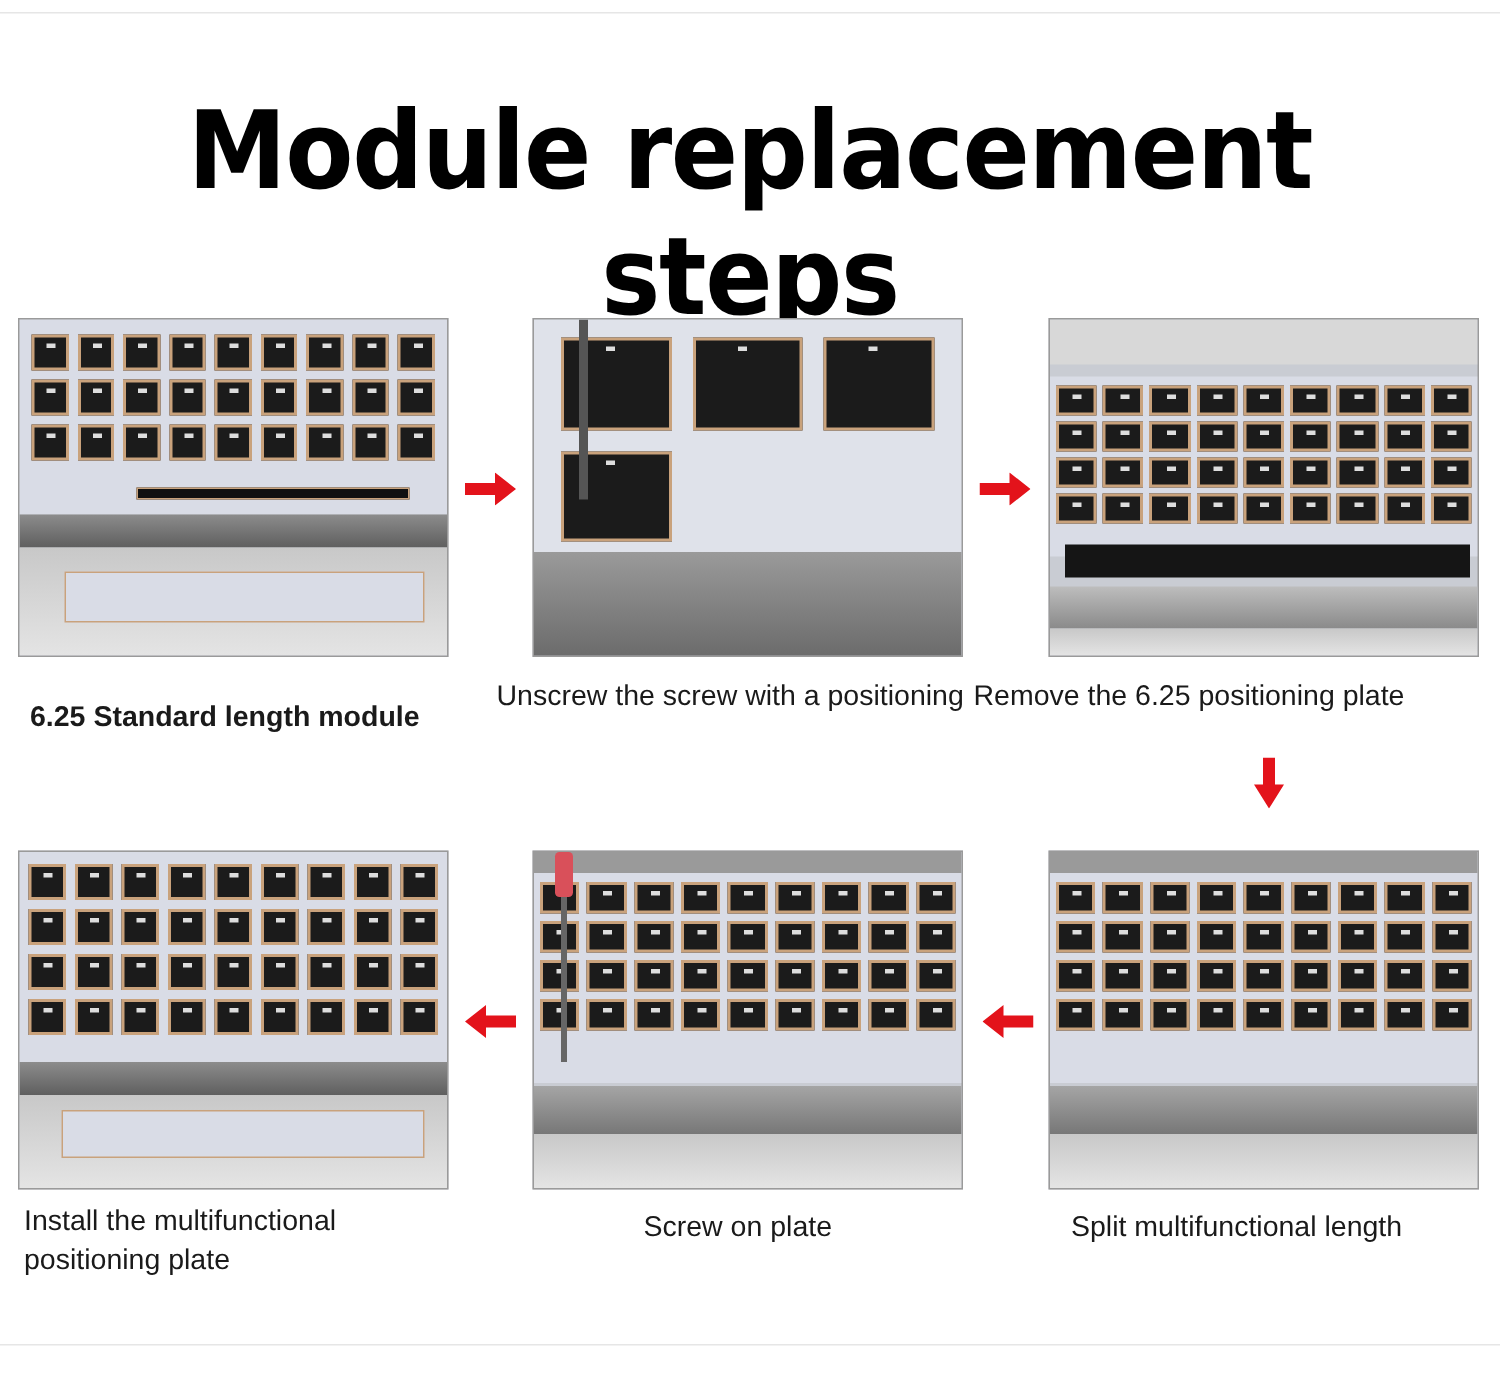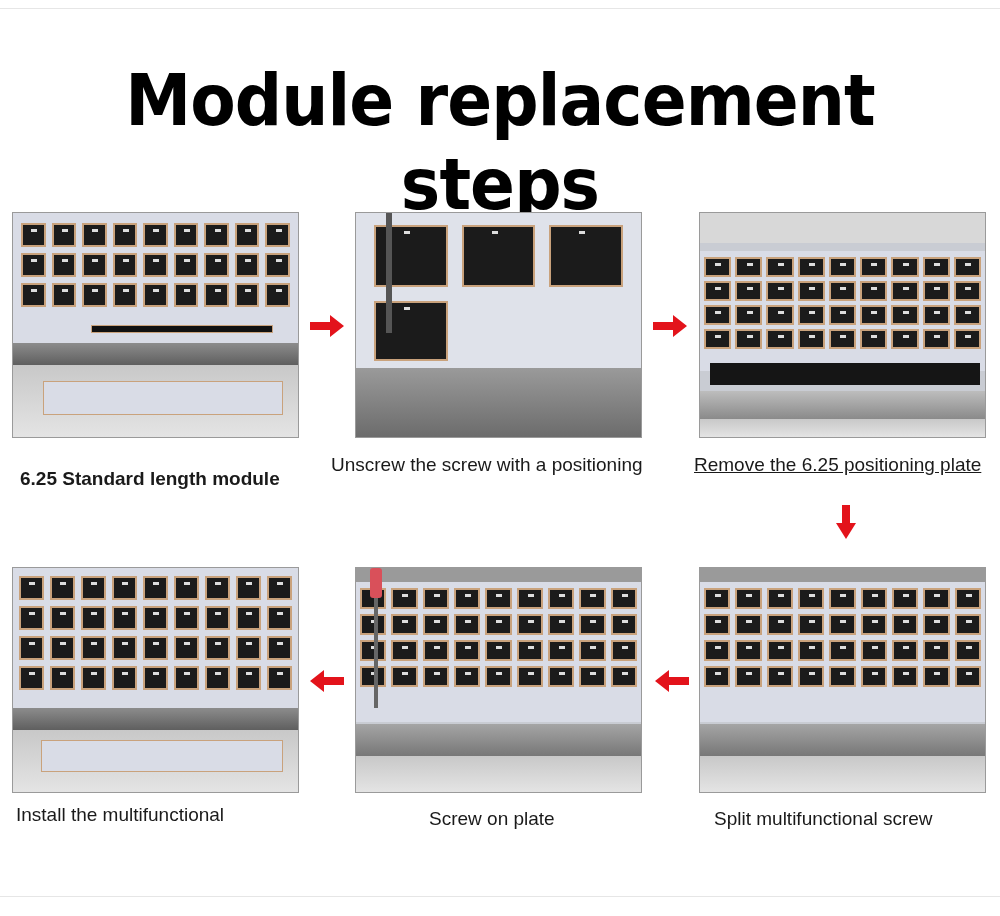--- a/index.html
+++ b/index.html
@@ -123,21 +123,21 @@
       <div class="key" style="height:20px"></div>
       <div class="key" style="height:20px"></div>
       <div class="key" style="height:20px"></div>
       <div class="key" style="height:20px"></div>
       <div class="key" style="height:20px"></div>
   </div>
   <div style="position:absolute;left:10px;top:150px;width:270px;height:22px;background:#151515;"></div>
   <div class="rail" style="top:178px;height:28px;background:linear-gradient(#bdbdbd,#8a8a8a);"></div>
   <div class="floor" style="top:206px;"></div>
 </div>
-<div class="caption" style="left:694px;top:452px;text-decoration:underline;">Remove the 6.25 positioning plate</div>
+<div class="caption" style="left:649px;top:452px;">Remove the 6.25 positioning plate</div>
 
 <svg class="arrow" style="left:836px;top:505px;" width="20" height="34" viewBox="0 0 20 34">
     <polygon points="6,0 14,0 14,18 20,18 10,34 0,18 6,18" fill="#e3131b"></polygon>
   </svg>
 
 <div class="photo" style="left:699px;top:567px;">
   <div class="floor" style="top:0;bottom:auto;height:14px;background:#9a9a9a;"></div>
   <div class="plate" style="top:14px;height:140px;"></div>
   <div class="keys" style="top:20px;grid-template-columns:repeat(9,1fr);gap:5px;padding:0 4px;">
     <div class="key" style="height:21px"></div>
@@ -173,21 +173,21 @@
       <div class="key" style="height:21px"></div>
       <div class="key" style="height:21px"></div>
       <div class="key" style="height:21px"></div>
       <div class="key" style="height:21px"></div>
       <div class="key" style="height:21px"></div>
       <div class="key" style="height:21px"></div>
   </div>
   <div class="rail" style="top:156px;height:32px;background:linear-gradient(#a5a5a5,#777);"></div>
   <div class="floor" style="top:188px;"></div>
 </div>
-<div class="caption" style="left:714px;top:806px;">Split multifunctional screw</div>
+<div class="caption" style="left:714px;top:806px;">Split multifunctional length</div>
 
 <svg class="arrow" style="left:655px;top:670px;" width="34" height="22" viewBox="0 0 34 22">
     <polygon points="34,7 14,7 14,0 0,11 14,22 14,15 34,15" fill="#e3131b"></polygon>
   </svg>
 
 <div class="photo" style="left:355px;top:567px;">
   <div class="floor" style="top:0;bottom:auto;height:14px;background:#9a9a9a;"></div>
   <div class="plate" style="top:14px;height:140px;"></div>
   <div class="keys" style="top:20px;grid-template-columns:repeat(9,1fr);gap:5px;padding:0 4px;">
     <div class="key" style="height:21px"></div>
@@ -277,15 +277,16 @@
       <div class="key"></div>
       <div class="key"></div>
       <div class="key"></div>
   </div>
   <div class="rail" style="top:140px;height:22px;"></div>
   <div class="floor" style="top:162px;"></div>
   <div style="position:absolute;left:28px;top:172px;width:240px;height:30px;background:#d9dce6;border:1px solid #c9a27c;"></div>
 </div>
 <div class="caption" style="left:16px;top:802px;">
   <div>Install the multifunctional</div>
+  <div>positioning plate</div>
 </div>
 
 <div class="botline"></div>
 
 </body></html>

